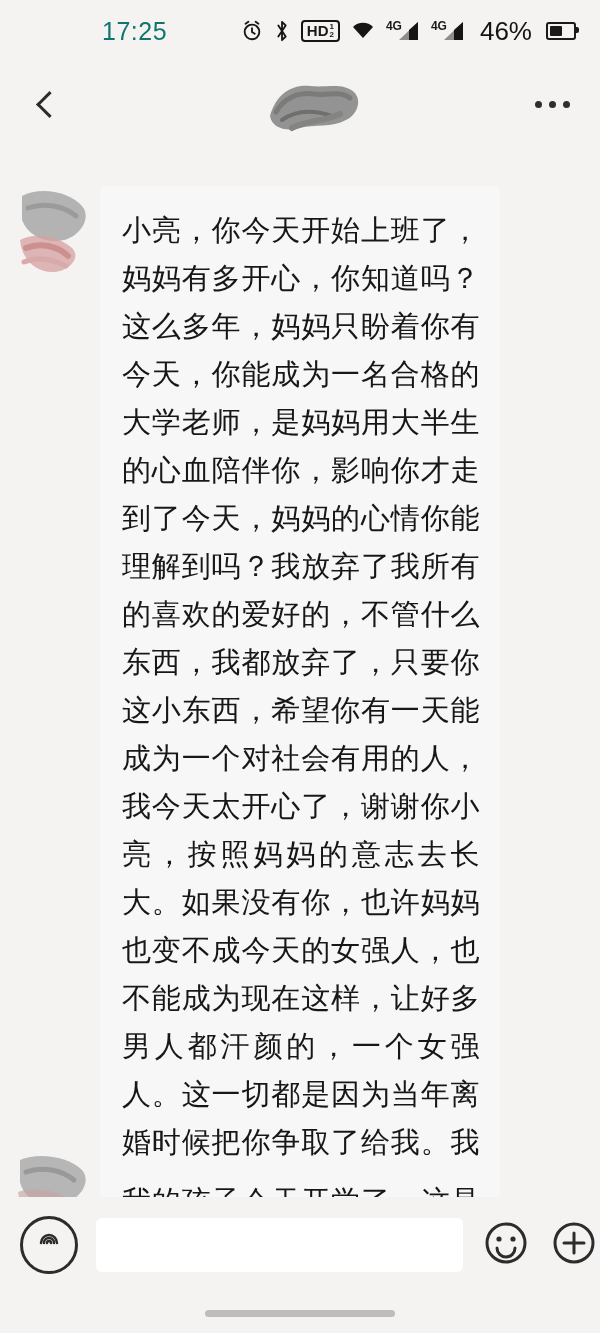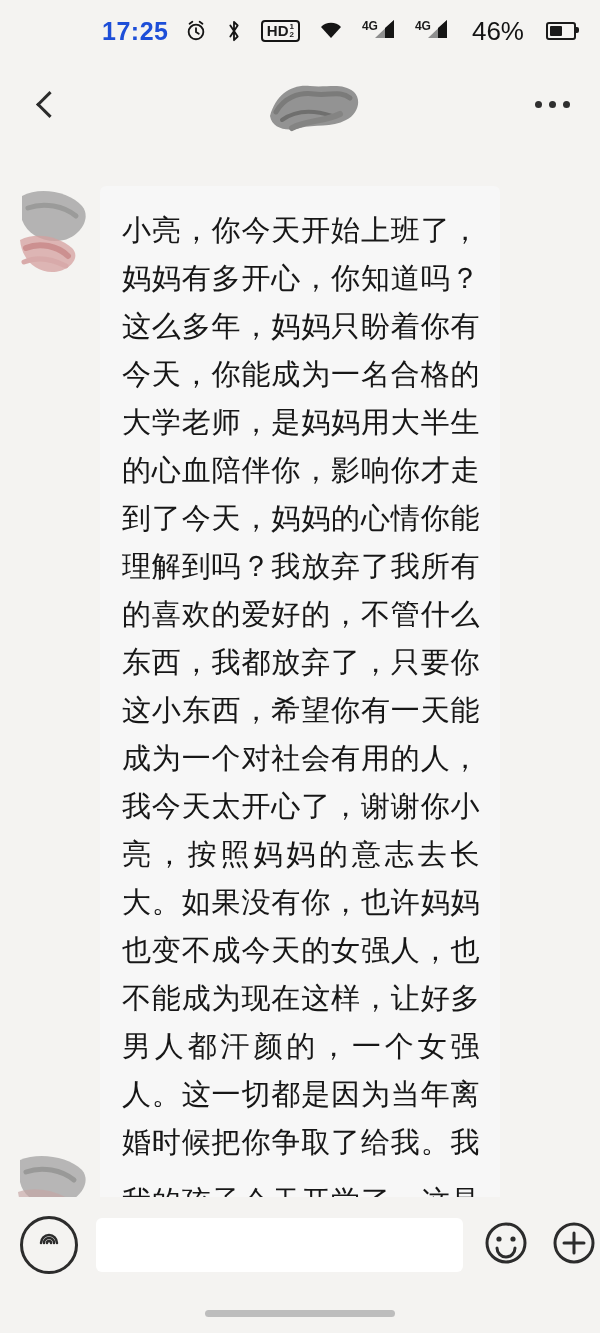--- a/index.html
+++ b/index.html
@@ -32,28 +32,27 @@
     align-items: center;
     padding: 0 24px;
     box-sizing: border-box;
     color: #1a1a1a;
     position: relative;
   }
   .status-time {
     font-size: 25px;
     letter-spacing: 0.5px;
     margin-left: 78px;
-    color: #1d4ed8;
-    font-weight: bold;
+    color: #0f766e;
   }
   .status-right {
     margin-left: auto;
     display: flex;
     align-items: center;
-    gap: 19px;
+    gap: 11px;
   }
   .st-icon {
     display: inline-flex;
     align-items: center;
     justify-content: center;
   }
   .alarm-icon svg, .bt-icon svg, .wifi-icon svg, .sig-icon svg { display:block; }
   .hd-badge {
     font-size: 15px;
     font-weight: bold;
@@ -72,21 +71,21 @@
     line-height: 8px;
     font-weight: bold;
     align-items: center;
   }
   .net-label {
     font-size: 12px;
     font-weight: bold;
     margin-right: -4px;
     margin-bottom: 10px;
   }
-  .net-group { display:flex; align-items:flex-start; }
+  .net-group { display:flex; align-items:center; }
   .battery-text {
     font-size: 26px;
     margin-left: 4px;
     color: #141414;
   }
   .battery-shape {
     width: 26px;
     height: 14px;
     border: 2px solid #1a1a1a;
     border-radius: 3px;

